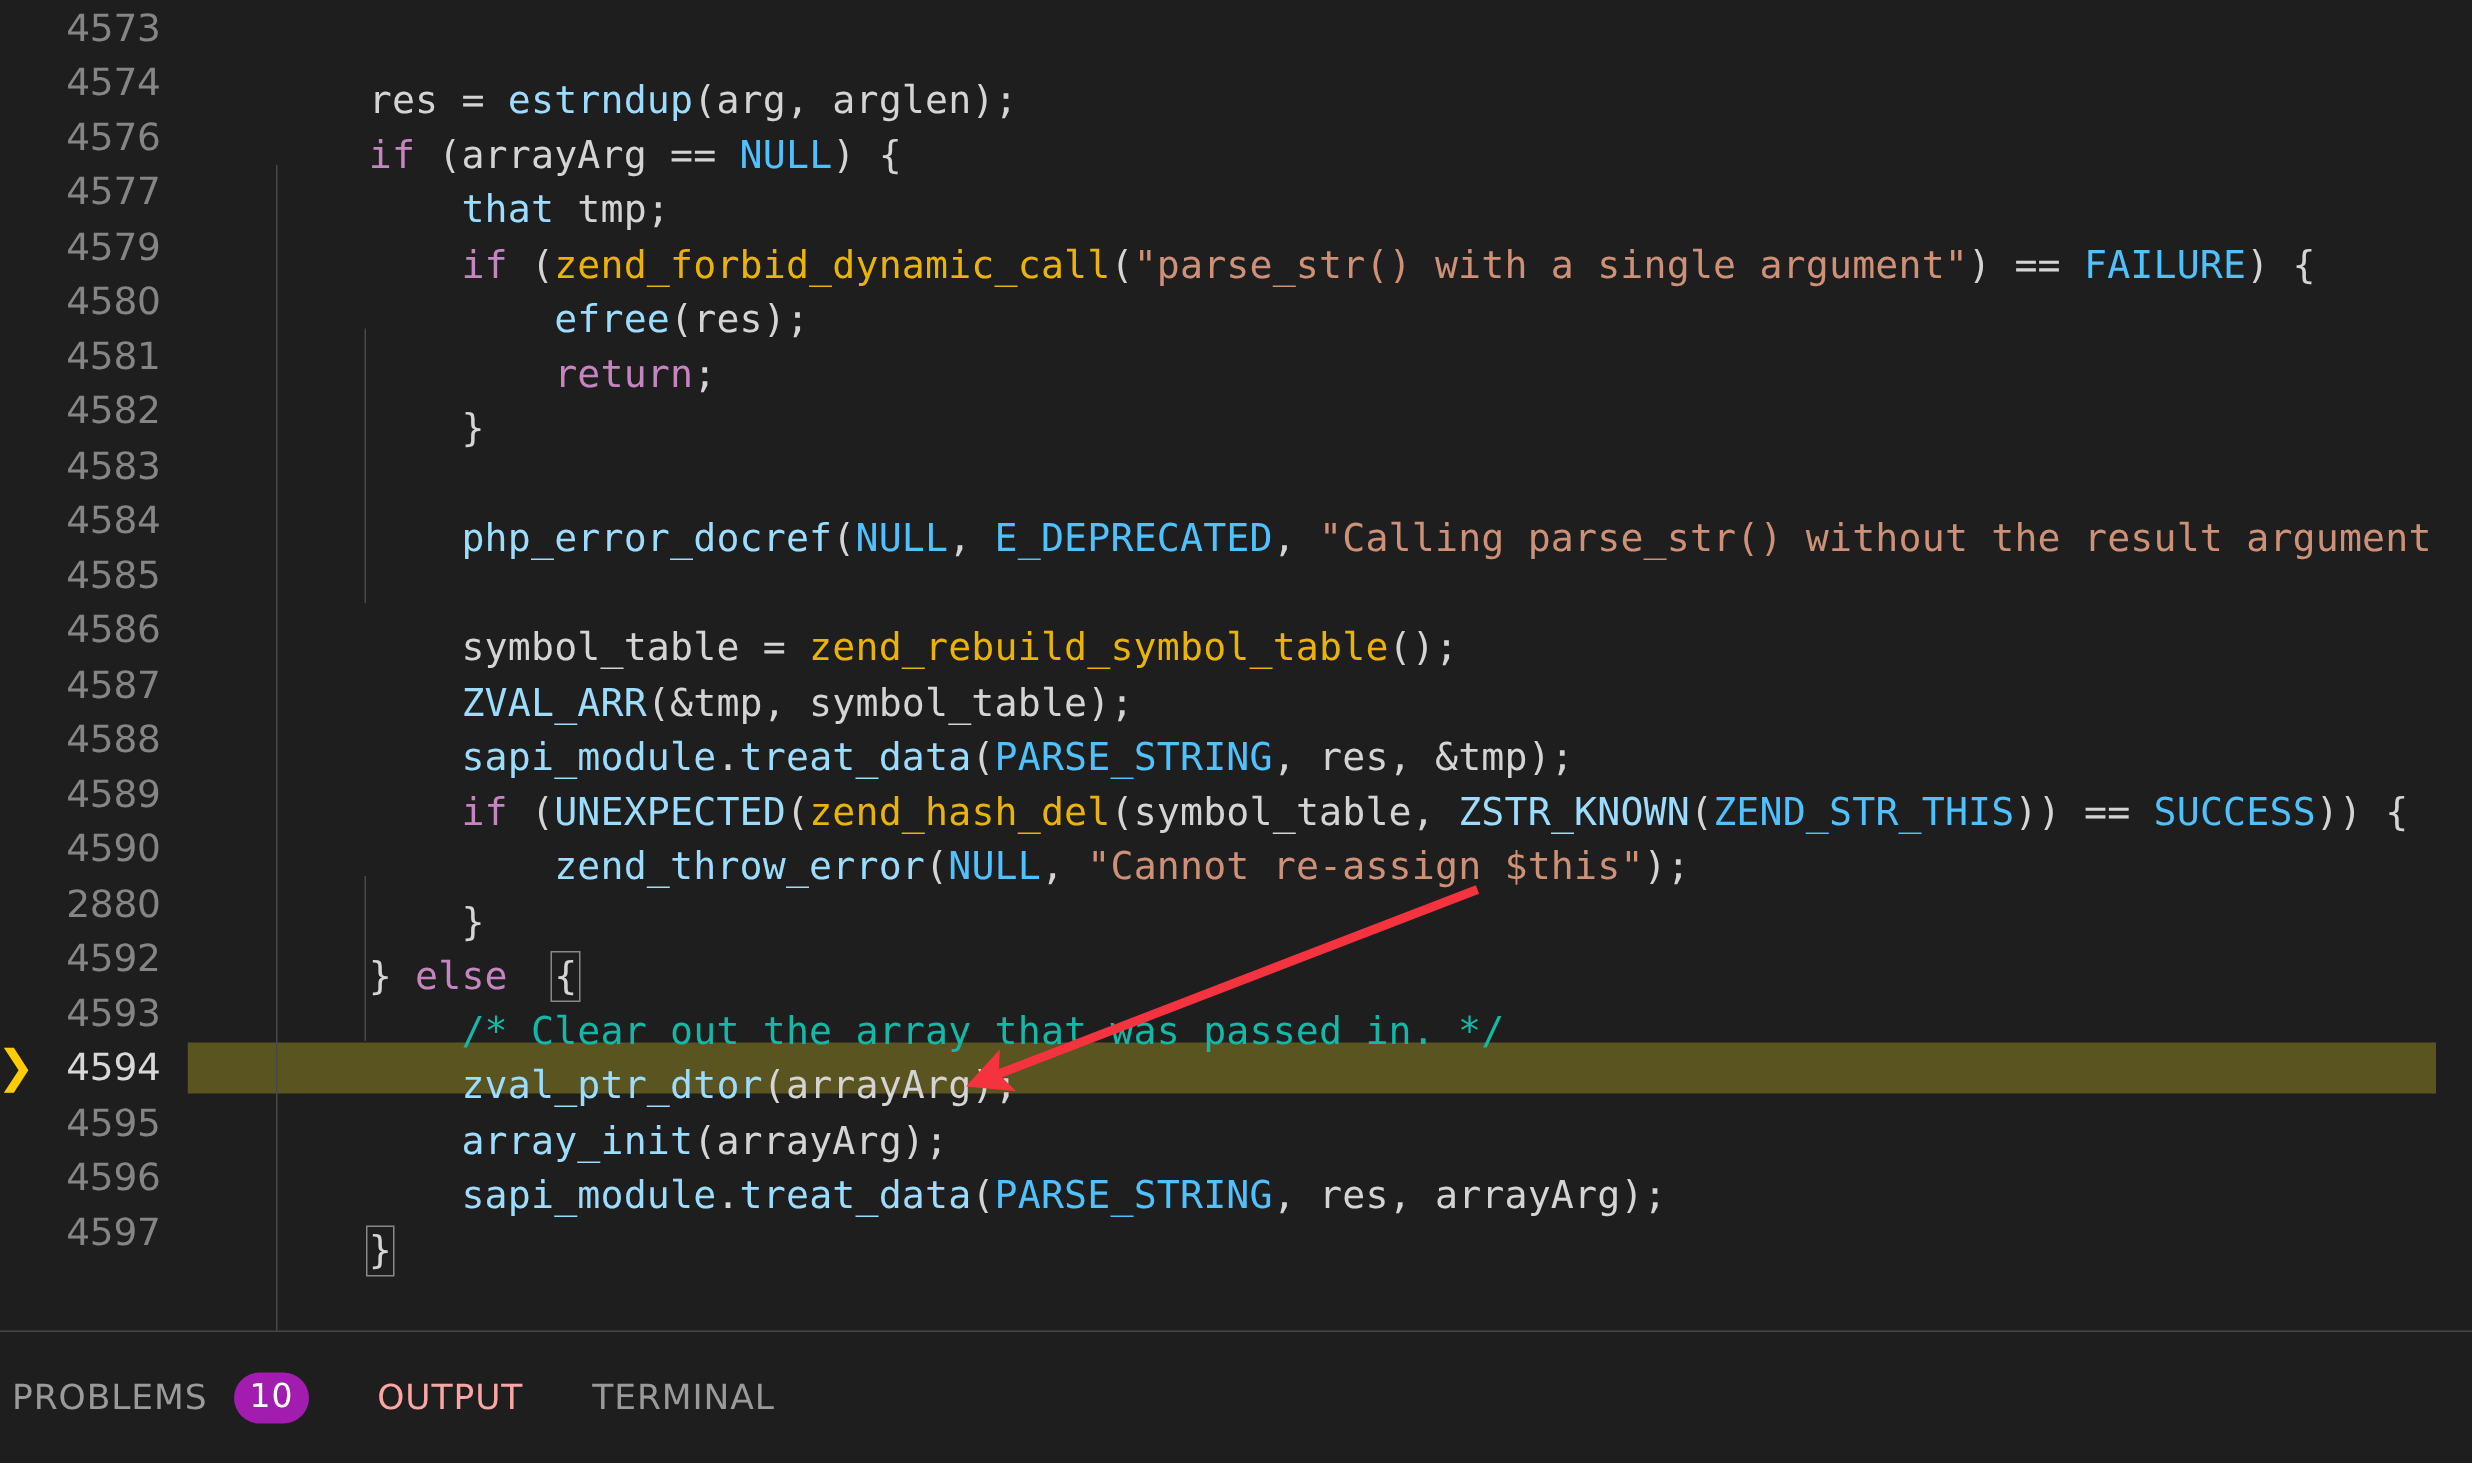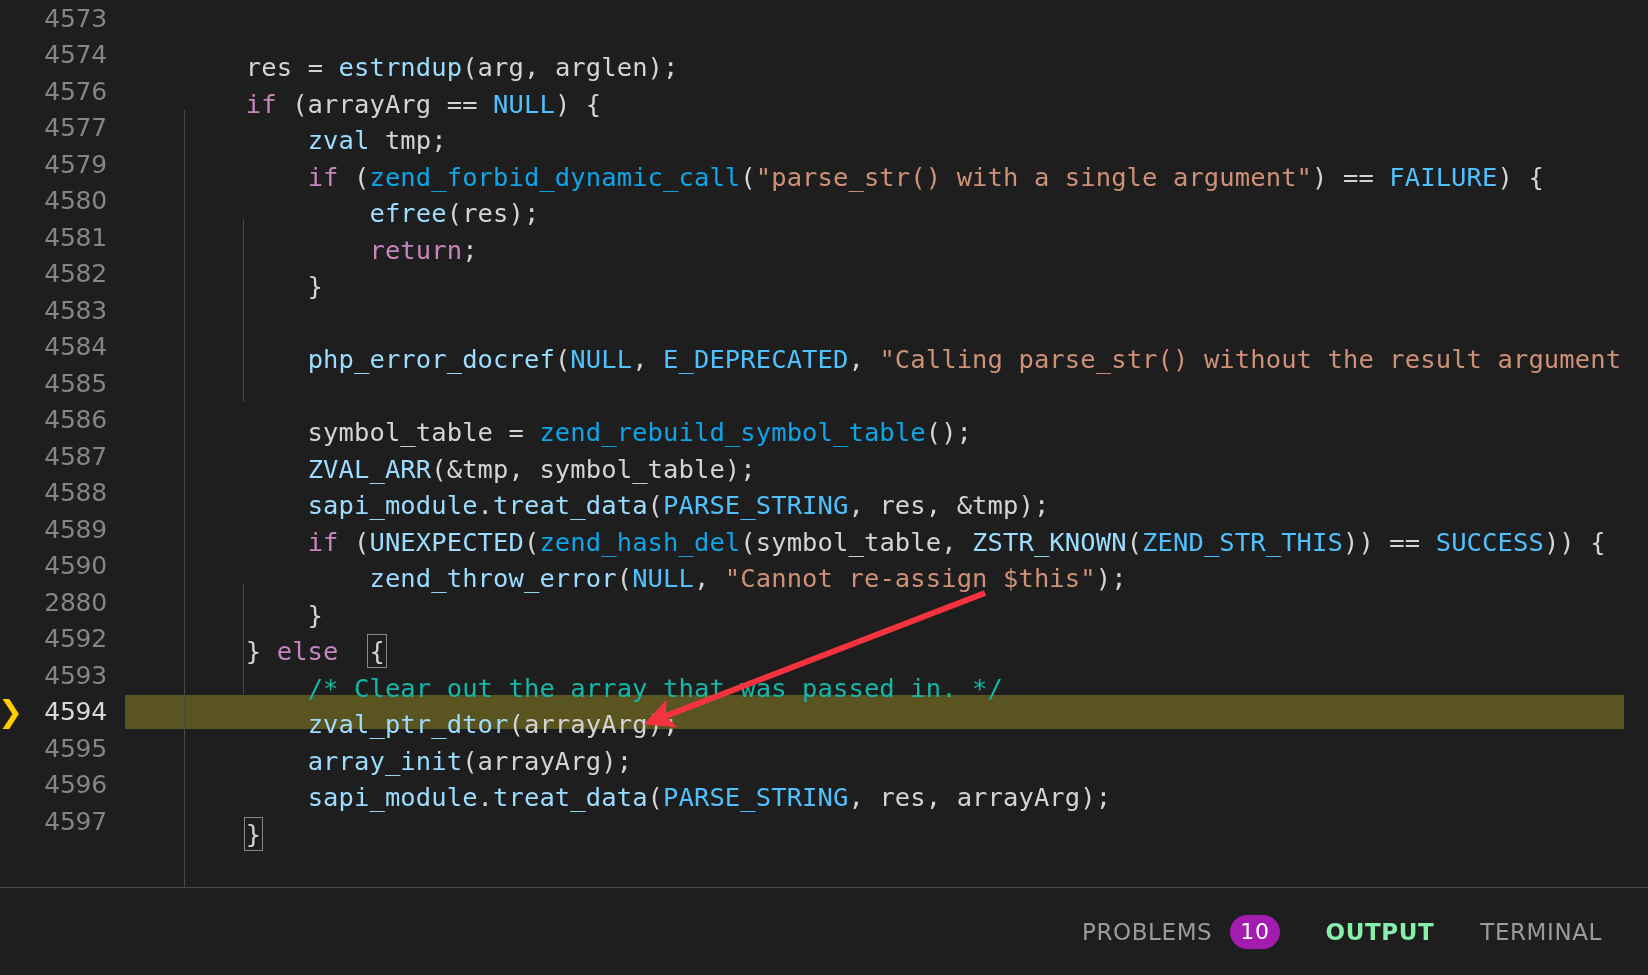--- a/index.html
+++ b/index.html
@@ -77,21 +77,21 @@
   .guide {
     position: absolute;
     top: 0; bottom: 0;
     width: 1px;
     background: #484848;
     z-index: 1;
   }
 
   
   .kw   { color: #c586c0; }  
-  .fn   { color: #0ea5e9; }  
+  .fn   { color: #eab308; }  
   .var  { color: #9cdcfe; }  
   .cnst { color: #4fc1ff; }  
   .str  { color: #ce9178; }  
   .cmt  { color: #14b8a6; }  
   .pl   { color: #d4d4d4; }  
 
   .brace-match {
     outline: 1px solid #888888;
     outline-offset: 1px;
   }
@@ -112,34 +112,33 @@
     width: 1648px; height: 88px;
     background: #1e1e1e;
     border-top: 1px solid #474747;
   }
   #panel-tabs {
     display: flex;
     align-items: center;
     height: 100%;
     padding-left: 8px;
     gap: 0;
-    justify-content: flex-end;
   }
   .ptab {
     display: flex;
     align-items: center;
     height: 100%;
     padding: 0 22px 0 0;
     margin-right: 24px;
     font-family: "DejaVu Sans", sans-serif;
     font-size: 23px;
     letter-spacing: 0.6px;
     color: #9a9a9a;
   }
-  .ptab.active { color: #86efac; font-weight: bold; }
+  .ptab.active { color: #fca5a5; }
   .badge {
     display: inline-flex;
     align-items: center;
     justify-content: center;
     min-width: 46px;
     height: 34px;
     margin-left: 18px;
     padding: 0 10px;
     border-radius: 17px;
     background: #a21caf;
@@ -151,21 +150,21 @@
 </head>
 <body>
 
 <div id="app">
 
   <div id="editor">
     <div id="rows" style="position: relative;">
         <div class="row"><div class="gutter"><span>4573</span></div><div class="code"><span class="inner"></span></div></div>
         <div class="row"><div class="gutter"><span>4574</span></div><div class="code"><span class="inner"><span class="pl">    res </span><span class="pl">= </span><span class="var">estrndup</span><span class="pl">(</span><span class="pl">arg</span><span class="pl">, </span><span class="pl">arglen</span><span class="pl">);</span></span></div></div>
         <div class="row"><div class="gutter"><span>4576</span></div><div class="code"><span class="inner"><span class="pl">    </span><span class="kw">if</span><span class="pl"> (arrayArg == </span><span class="cnst">NULL</span><span class="pl">) {</span></span></div></div>
-        <div class="row"><div class="gutter"><span>4577</span></div><div class="code"><span class="inner"><span class="pl">        </span><span class="var">zval</span><span class="pl"> tmp;</span></span></div></div>
+        <div class="row"><div class="gutter"><span>4577</span></div><div class="code"><span class="inner"><span class="pl">        </span><span class="var">that</span><span class="pl"> tmp;</span></span></div></div>
         <div class="row"><div class="gutter"><span>4579</span></div><div class="code"><span class="inner"><span class="pl">        </span><span class="kw">if</span><span class="pl"> (</span><span class="fn">zend_forbid_dynamic_call</span><span class="pl">(</span><span class="str">"parse_str() with a single argument"</span><span class="pl">) == </span><span class="cnst">FAILURE</span><span class="pl">) {</span></span></div></div>
         <div class="row"><div class="gutter"><span>4580</span></div><div class="code"><span class="inner"><span class="pl">            </span><span class="var">efree</span><span class="pl">(res);</span></span></div></div>
         <div class="row"><div class="gutter"><span>4581</span></div><div class="code"><span class="inner"><span class="pl">            </span><span class="kw">return</span><span class="pl">;</span></span></div></div>
         <div class="row"><div class="gutter"><span>4582</span></div><div class="code"><span class="inner"><span class="pl">        }</span></span></div></div>
         <div class="row"><div class="gutter"><span>4583</span></div><div class="code"><span class="inner"></span></div></div>
         <div class="row"><div class="gutter"><span>4584</span></div><div class="code"><span class="inner"><span class="pl">        </span><span class="var">php_error_docref</span><span class="pl">(</span><span class="cnst">NULL</span><span class="pl">, </span><span class="cnst">E_DEPRECATED</span><span class="pl">, </span><span class="str">"Calling parse_str() without the result argument is de</span></span></div></div>
         <div class="row"><div class="gutter"><span>4585</span></div><div class="code"><span class="inner"></span></div></div>
         <div class="row"><div class="gutter"><span>4586</span></div><div class="code"><span class="inner"><span class="pl">        symbol_table = </span><span class="fn">zend_rebuild_symbol_table</span><span class="pl">();</span></span></div></div>
         <div class="row"><div class="gutter"><span>4587</span></div><div class="code"><span class="inner"><span class="pl">        </span><span class="var">ZVAL_ARR</span><span class="pl">(&amp;tmp, symbol_table);</span></span></div></div>
         <div class="row"><div class="gutter"><span>4588</span></div><div class="code"><span class="inner"><span class="pl">        </span><span class="var">sapi_module</span><span class="pl">.</span><span class="var">treat_data</span><span class="pl">(</span><span class="cnst">PARSE_STRING</span><span class="pl">, res, &amp;tmp);</span></span></div></div>

